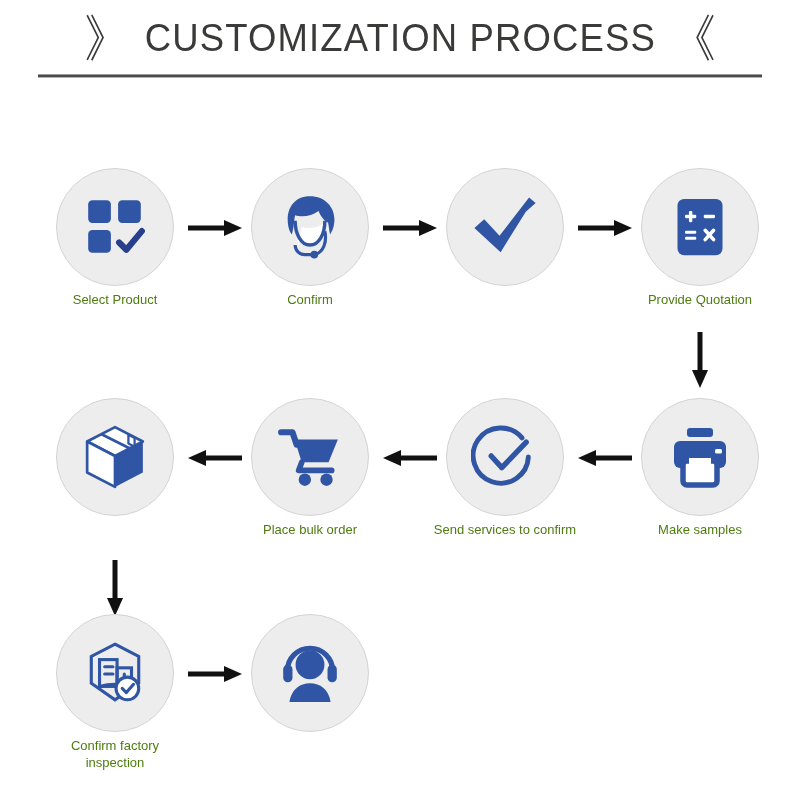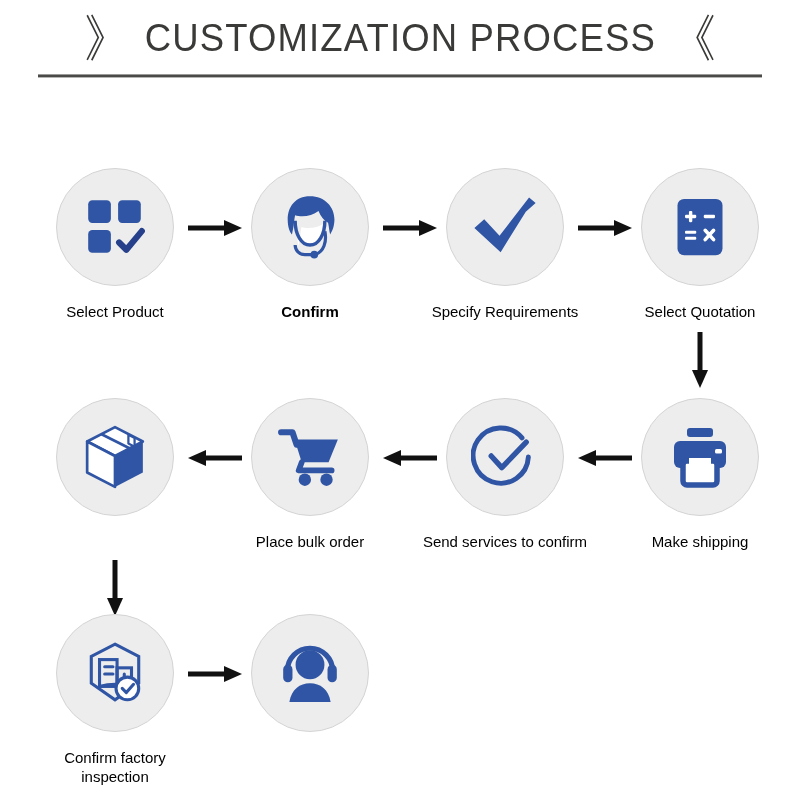--- a/index.html
+++ b/index.html
@@ -75,23 +75,23 @@
     background: #ededed;
     border: 1px solid #d4d4d4;
     box-sizing: border-box;
     margin: 0 auto;
     display: flex;
     align-items: center;
     justify-content: center;
   }
   .bubble svg { display: block; }
   .step-label {
-    margin-top: 16px;
-    font-size: 15px;
-    color: #000000;
+    margin-top: 6px;
+    font-size: 13px;
+    color: #4d7c0f;
     line-height: 1.28;
     font-family: "Liberation Sans", sans-serif;
     white-space: pre-line;
   }
 
   
   .arrow-h, .arrow-v {
     position: absolute;
   }
   .arrow-h svg, .arrow-v svg { display: block; }
@@ -120,21 +120,21 @@
   <div class="step-label">Select Product</div>
 </div>
 
 <div class="arrow-h" style="left:186px; top:218px;">
   <svg width="58" height="20" viewBox="0 0 58 20">
     <path d="M2 10 H40" stroke="#111111" stroke-width="5"></path>
     <path d="M38 2 L56 10 L38 18 Z" fill="#111111"></path>
   </svg>
 </div>
 
-<div class="step" style="left:215px; top:168px;font-weight:bold;">
+<div class="step" style="left:215px; top:168px;">
   <div class="bubble">
     <svg width="68" height="68" viewBox="0 0 64 64">
       <path d="M32 3 C18 3 11 13 11 25 c0 7 2 12 4 14 2-8 2-14 3-18 6 2 16 1 22-4 2 5 5 9 9 11 1 4 1 8 2 11 2-3 4-8 4-14 C55 13 46 3 32 3 Z" fill="#2F55A4"></path>
       <path d="M18 28 c0 12 6 21 14 21 s14-9 14-21 c-6 5-16 6-22 4 -1 4 -1 10 -3 18 z" fill="#ffffff"></path>
       <path d="M18 26 c0 13 6 23 14 23 s14-10 14-23" fill="none" stroke="#2F55A4" stroke-width="3.2"></path>
       <path d="M46 36 c2 10 -1 19 -9 22" fill="none" stroke="#2F55A4" stroke-width="3"></path>
       <circle cx="36" cy="58" r="3.6" fill="#2F55A4"></circle>
       <path d="M36 58 H27 a9 9 0 0 1 -9 -9" fill="none" stroke="#2F55A4" stroke-width="3"></path>
     </svg>
   </div>
@@ -147,21 +147,20 @@
     <path d="M38 2 L56 10 L38 18 Z" fill="#111111"></path>
   </svg>
 </div>
 
 <div class="step" style="left:410px; top:168px;">
   <div class="bubble">
     <svg width="70" height="70" viewBox="0 0 64 64">
       <path d="M4 33 L13 25 L27 40 L54 5 L60 10 L51 18 L28 55 Z" fill="#2F55A4"></path>
     </svg>
   </div>
-  <div class="step-label">Specify Requirements</div>
 </div>
 
 <div class="arrow-h" style="left:576px; top:218px;">
   <svg width="58" height="20" viewBox="0 0 58 20">
     <path d="M2 10 H40" stroke="#111111" stroke-width="5"></path>
     <path d="M38 2 L56 10 L38 18 Z" fill="#111111"></path>
   </svg>
 </div>
 
 <div class="step" style="left:605px; top:168px;">
@@ -169,21 +168,21 @@
     <svg width="60" height="60" viewBox="0 0 64 64">
       <rect x="8" y="2" width="48" height="60" rx="7" fill="#2F55A4"></rect>
       <rect x="16" y="19" width="12" height="3.6" rx="1.2" fill="#ffffff"></rect>
       <rect x="20.2" y="14.8" width="3.6" height="12" rx="1.2" fill="#ffffff"></rect>
       <rect x="36" y="19" width="12" height="3.6" rx="1.2" fill="#ffffff"></rect>
       <rect x="16" y="36" width="12" height="3.2" rx="1.1" fill="#ffffff"></rect>
       <rect x="16" y="42.5" width="12" height="3.2" rx="1.1" fill="#ffffff"></rect>
       <path d="M37.5 35.5 L46.5 45.5 M46.5 35.5 L37.5 45.5" stroke="#ffffff" stroke-width="3.8" stroke-linecap="round"></path>
     </svg>
   </div>
-  <div class="step-label">Select Quotation</div>
+  <div class="step-label">Provide Quotation</div>
 </div>
 
 <div class="arrow-v" style="left:690px; top:330px;">
   <svg width="20" height="60" viewBox="0 0 20 60">
     <path d="M10 2 V42" stroke="#111111" stroke-width="5"></path>
     <path d="M2 40 L10 58 L18 40 Z" fill="#111111"></path>
   </svg>
 </div>
 
 <div class="step" style="left:20px; top:398px;">
@@ -245,21 +244,21 @@
 <div class="step" style="left:605px; top:398px;">
   <div class="bubble">
     <svg width="64" height="64" viewBox="0 0 64 64">
       <rect x="19" y="3" width="26" height="9" rx="3" fill="#2F55A4"></rect>
       <rect x="6" y="16" width="52" height="27" rx="6" fill="#2F55A4"></rect>
       <rect x="47" y="24" width="7" height="4.5" rx="1.5" fill="#ffffff"></rect>
       <rect x="15" y="36" width="34" height="24" rx="4" fill="#ffffff" stroke="#2F55A4" stroke-width="5.5"></rect>
       <rect x="21" y="33" width="22" height="10" fill="#ffffff"></rect>
     </svg>
   </div>
-  <div class="step-label">Make shipping</div>
+  <div class="step-label">Make samples</div>
 </div>
 
 <div class="arrow-v" style="left:105px; top:558px;">
   <svg width="20" height="60" viewBox="0 0 20 60">
     <path d="M10 2 V42" stroke="#111111" stroke-width="5"></path>
     <path d="M2 40 L10 58 L18 40 Z" fill="#111111"></path>
   </svg>
 </div>
 
 <div class="step" style="left:20px; top:614px;">

